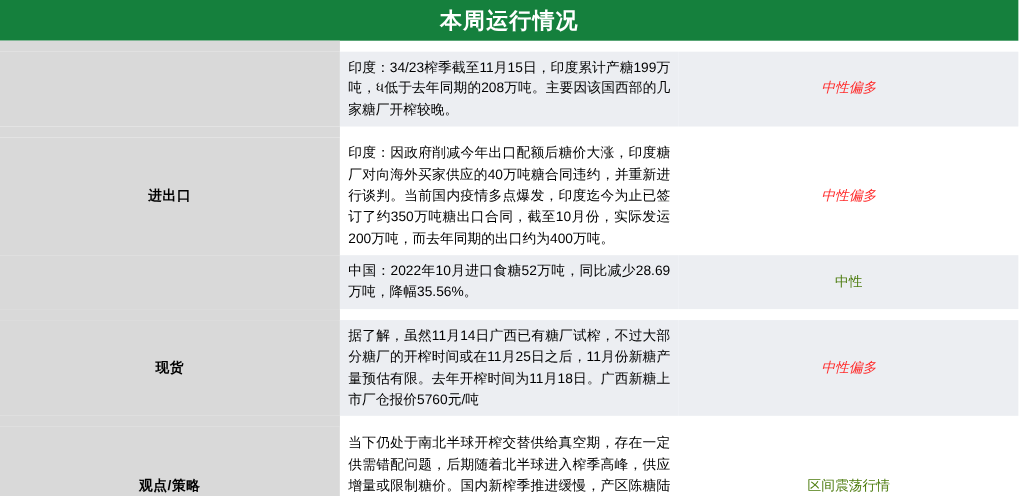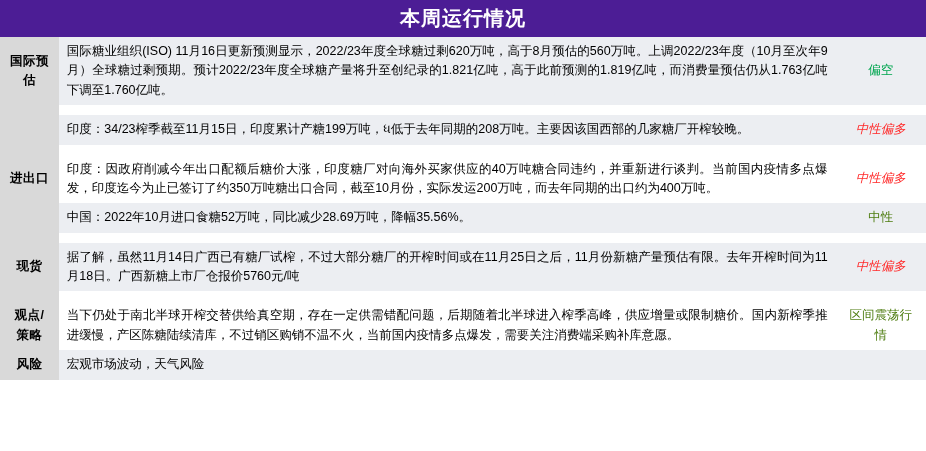--- a/index.html
+++ b/index.html
@@ -13,21 +13,21 @@
     color: #1a1a1a;
   }
   .doc {
     width: 926px;
     height: 451px;
     position: relative;
     background: #ffffff;
   }
   .title-bar {
     height: 37px;
-    background: #4c1d95;
+    background: #15803d;
     display: flex;
     align-items: center;
     justify-content: center;
   }
   .title-bar .title {
     color: #ffffff;
     font-size: 20px;
     font-weight: bold;
     letter-spacing: 1px;
   }
@@ -85,25 +85,20 @@
 
 <div class="doc">
 
   <div class="title-bar">
     <span class="title">本周运行情况</span>
   </div>
 
   <table class="main">
     <tbody>
 
-      <tr class="data-row">
-        <td class="cat">国际预估</td>
-        <td class="body shaded">国际糖业组织(ISO) 11月16日更新预测显示，2022/23年度全球糖过剩620万吨，高于8月预估的560万吨。上调2022/23年度（10月至次年9月）全球糖过剩预期。预计2022/23年度全球糖产量将升至创纪录的1.821亿吨，高于此前预测的1.819亿吨，而消费量预估仍从1.763亿吨下调至1.760亿吨。</td>
-        <td class="view shaded v-green">偏空</td>
-      </tr>
 
       <tr class="spacer-row">
         <td class="cat-blank"></td>
           <td></td>
           <td></td>
       </tr>
 
 
       <tr class="data-row">
         <td class="cat"></td>

